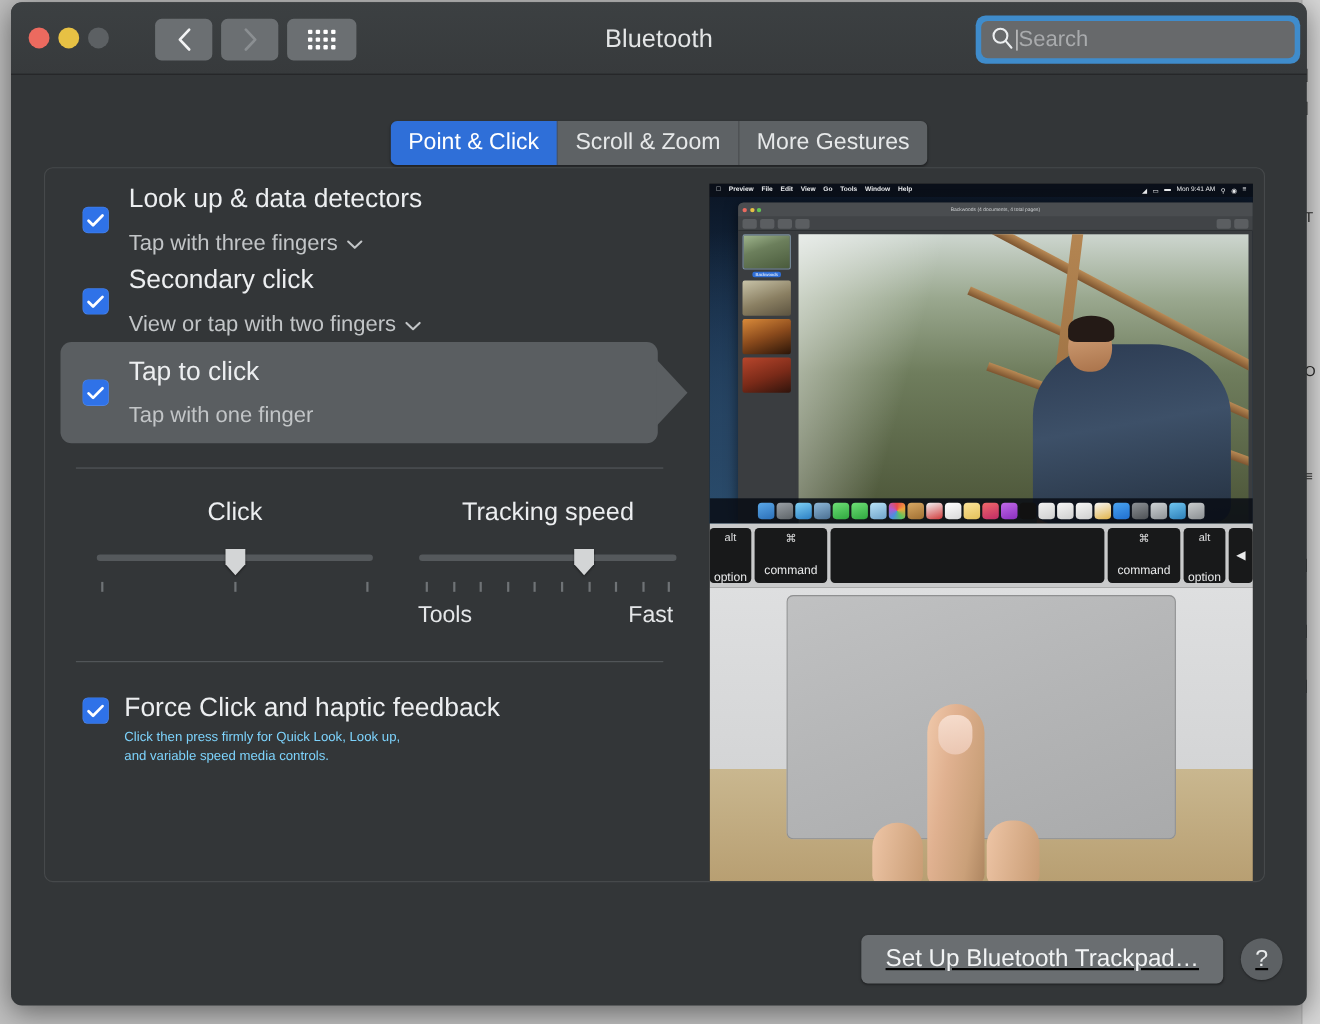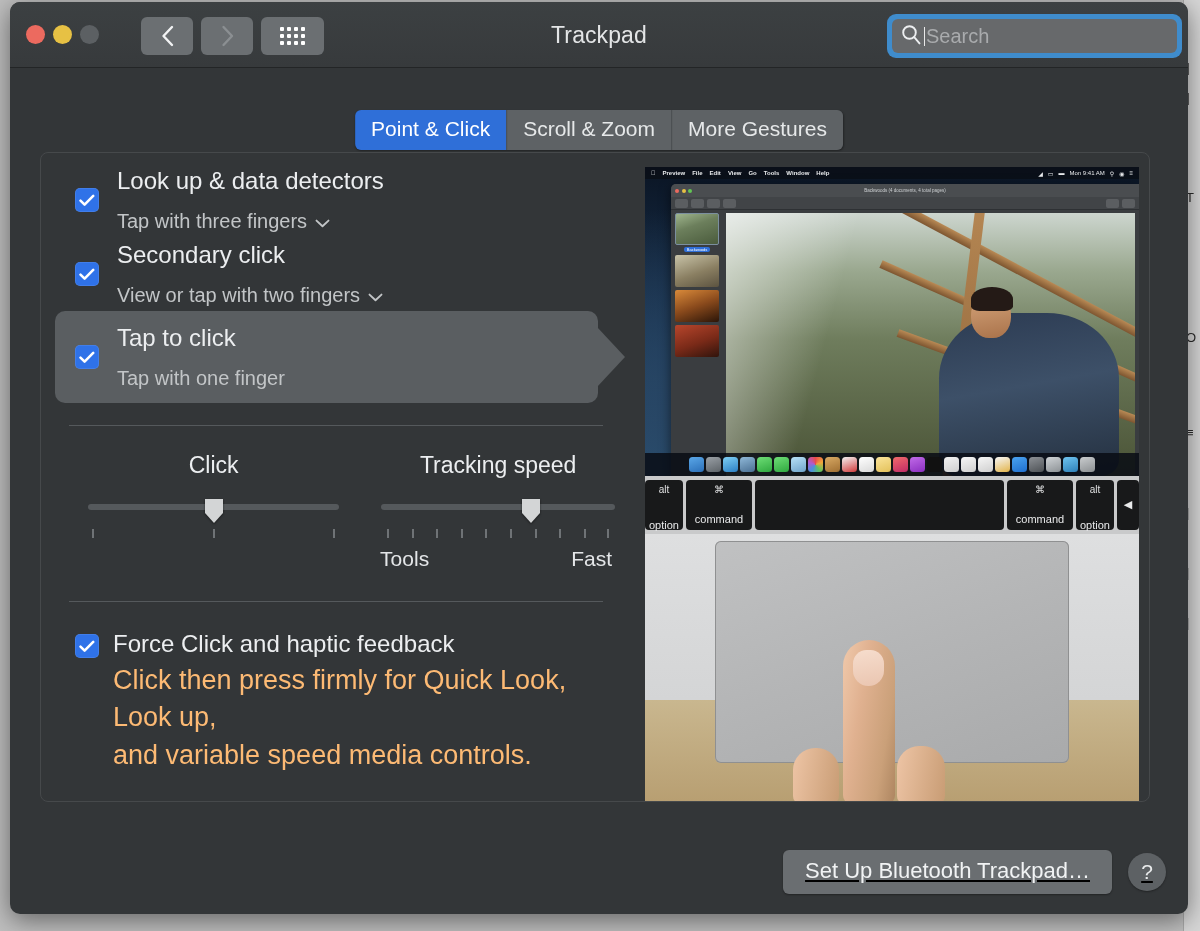--- a/index.html
+++ b/index.html
@@ -242,21 +242,21 @@
     white-space: nowrap;
   }
 
   
   .force {
     display: flex;
     padding: 0 0 0 20px;
   }
   .force .cb { flex: none; margin-right: 14px; margin-top: 4px; }
   .force-title { font-size: 24px; color: #eceef0; margin-bottom: 4px; }
-  .force-sub { font-size: 27px; color: #fdba74; line-height: 1.38; }
+  .force-sub { font-size: 12px; color: #7dd3fc; line-height: 1.38; }
 
   
   .preview {
     position: absolute;
     left: 604px; top: 14px;
     width: 494px; height: 634px;
     overflow: hidden;
     background: #111;
   }
   .pv-screen {
@@ -501,21 +501,21 @@
               <i></i>
               <i></i>
             <i></i>
               <i></i>
               <i></i>
               <i></i>
           </span>
         </div>
       </div>
 
-      <div class="win-title">Trackpad</div>
+      <div class="win-title">Bluetooth</div>
 
       <div class="searchwrap">
         <div class="searchfield">
           <span class="search-icon">
             <svg width="22" height="22" viewBox="0 0 22 22">
                 <circle cx="9.5" cy="9.5" r="6.3" fill="none" stroke="#eceef0" stroke-width="1.9"></circle>
                 <line x1="14.2" y1="14.2" x2="19.5" y2="20.4" stroke="#eceef0" stroke-width="1.9" stroke-linecap="round"></line>
               </svg>
           </span>
           <span class="caret"></span>

